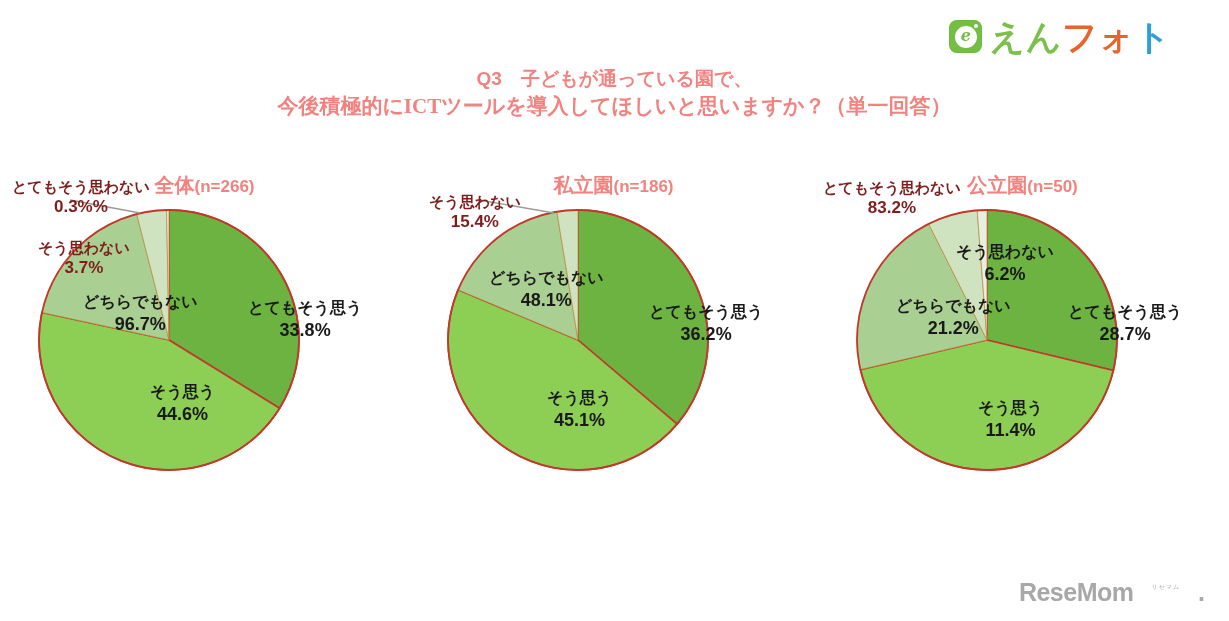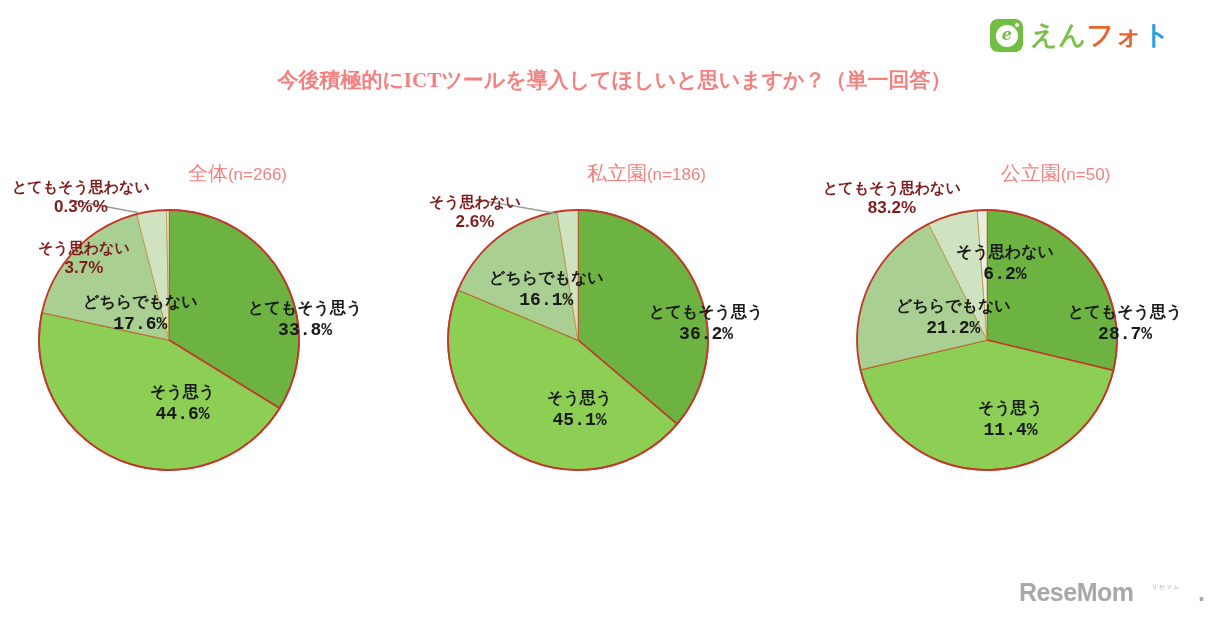--- a/index.html
+++ b/index.html
@@ -57,21 +57,21 @@
   .logo-mark .flash {
     position: absolute;
     top: 4px;
     right: 4px;
     width: 4px;
     height: 4px;
     border-radius: 50%;
     background: #ffffff;
   }
   .logo-text {
-    font-size: 27px;
+    font-size: 35px;
     font-weight: bold;
     letter-spacing: 0.5px;
     line-height: 1;
     white-space: nowrap;
   }
   .logo-text .seg-a { color: #7cbf4c; }
   .logo-text .seg-b { color: #e8642b; }
   .logo-text .seg-c { color: #2f9fd8; }
 
   
@@ -96,29 +96,28 @@
     width: 1229px;
     display: flex;
   }
   .chart-block {
     position: relative;
     width: 409px;
     height: 380px;
   }
   .chart-title {
     position: absolute;
-    top: 10px;
+    top: 22px;
     left: 0;
     width: 100%;
     text-align: center;
     color: #f2827f;
-    font-weight: normal;
+    font-weight: bold;
     font-size: 20px;
     white-space: nowrap;
-    padding-left: 33px;
   }
   .chart-title .nsuffix { font-size: 17px; }
   .chart-svg {
     position: absolute;
     top: 0;
     left: 0;
   }
   
   .callout {
     position: absolute;
@@ -139,21 +138,20 @@
     text-align: center;
     font-weight: bold;
     line-height: 1.3;
     color: #1a1a1a;
     white-space: nowrap;
     font-size: 16px;
   }
   .slice-label .pct {
     display: block;
     font-size: 18px;
-    font-family: Liberation Mono, monospace;
   }
 
   
   .watermark {
     position: absolute;
     right: 24px;
     bottom: 16px;
     display: flex;
     align-items: flex-end;
     gap: 18px;
@@ -185,55 +183,56 @@
   <div class="logo-mark">
     <span class="flash"></span>
     <span class="lens">e</span>
   </div>
   <div class="logo-text">
     <span class="seg-a">えん</span><span class="seg-b">フォ</span><span class="seg-c">ト</span>
   </div>
 </div>
 
 <div class="headline">
+  <span class="line1">Q3　子どもが通っている園で、</span>
   <span class="line2">今後積極的にICTツールを導入してほしいと思いますか？（単一回答）</span>
 </div>
 
 <div class="charts" id="charts">
     <div class="chart-block">
       <div class="chart-title"><span>全体</span><span class="nsuffix">(n=266)</span></div>
       <svg class="chart-svg" width="409" height="380">
         <path d="M 169 190 L 169.00 60.00 A 130 130 0 0 1 279.63 258.27 Z" fill="#6cb342" stroke="#c0392b" stroke-width="1.6"></path>
         <path d="M 169 190 L 279.63 258.27 A 130 130 0 0 1 41.96 162.44 Z" fill="#8dce54" stroke="#c0392b" stroke-width="1.6"></path>
         <path d="M 169 190 L 41.96 162.44 A 130 130 0 0 1 136.67 64.08 Z" fill="#a9cf92" stroke="#b9873a" stroke-width="0.7"></path>
         <path d="M 169 190 L 136.67 64.08 A 130 130 0 0 1 166.55 60.02 Z" fill="#cfe3c0" stroke="#b9873a" stroke-width="0.7"></path>
         <path d="M 169 190 L 166.55 60.02 A 130 130 0 0 1 169.00 60.00 Z" fill="#e6efe0" stroke="#b9873a" stroke-width="0.7"></path>
         <circle cx="169" cy="190" r="130" fill="none" stroke="#c0392b" stroke-width="1.8"></circle>
         <line x1="70" y1="50" x2="140" y2="63" stroke="#9a9a9a" stroke-width="1.4"></line>
       </svg>
       <div class="slice-label" style="left: 248px; top: 148px;"><span>とてもそう思う</span><span class="pct">33.8%</span></div>
       <div class="slice-label" style="left: 150px; top: 232px;"><span>そう思う</span><span class="pct">44.6%</span></div>
-      <div class="slice-label" style="left: 83px; top: 142px;"><span>どちらでもない</span><span class="pct">17.6%</span></div>
+      <div class="slice-label" style="left: 83px; top: 142px;"><span>どちらでもない</span><span class="pct">96.7%</span></div>
       <div class="callout" style="left: 12px; top: 27px;"><span>とてもそう思わない</span><span class="pct">0.3%%</span></div>
       <div class="callout" style="left: 38px; top: 88px;"><span>そう思わない</span><span class="pct">3.7%</span></div>
     </div>
     <div class="chart-block">
       <div class="chart-title"><span>私立園</span><span class="nsuffix">(n=186)</span></div>
       <svg class="chart-svg" width="409" height="380">
         <path d="M 169 190 L 169.00 60.00 A 130 130 0 0 1 268.12 274.12 Z" fill="#6cb342" stroke="#c0392b" stroke-width="1.6"></path>
         <path d="M 169 190 L 268.12 274.12 A 130 130 0 0 1 49.05 139.87 Z" fill="#8dce54" stroke="#c0392b" stroke-width="1.6"></path>
         <path d="M 169 190 L 49.05 139.87 A 130 130 0 0 1 147.86 61.73 Z" fill="#a9cf92" stroke="#b9873a" stroke-width="0.7"></path>
         <path d="M 169 190 L 147.86 61.73 A 130 130 0 0 1 169.00 60.00 Z" fill="#cfe3c0" stroke="#b9873a" stroke-width="0.7"></path>
         <circle cx="169" cy="190" r="130" fill="none" stroke="#c0392b" stroke-width="1.8"></circle>
         <line x1="70" y1="50" x2="145" y2="63" stroke="#9a9a9a" stroke-width="1.4"></line>
       </svg>
       <div class="slice-label" style="left: 240px; top: 152px;"><span>とてもそう思う</span><span class="pct">36.2%</span></div>
       <div class="slice-label" style="left: 138px; top: 238px;"><span>そう思う</span><span class="pct">45.1%</span></div>
-      <div class="slice-label" style="left: 80px; top: 118px;"><span>どちらでもない</span><span class="pct">16.1%</span></div>
-      <div class="callout" style="left: 20px; top: 42px;"><span>そう思わない</span><span class="pct">2.6%</span></div>
+      <div class="slice-label" style="left: 80px; top: 118px;"><span>どちらでもない</span><span class="pct">48.1%</span></div>
+      <div class="callout" style="left: 20px; top: 42px;"><span>そう思わない</span><span class="pct">15.4%</span></div>
     </div>
     <div class="chart-block">
       <div class="chart-title"><span>公立園</span><span class="nsuffix">(n=50)</span></div>
       <svg class="chart-svg" width="409" height="380">
         <path d="M 169 190 L 169.00 60.00 A 130 130 0 0 1 295.39 220.41 Z" fill="#6cb342" stroke="#c0392b" stroke-width="1.6"></path>
         <path d="M 169 190 L 295.39 220.41 A 130 130 0 0 1 42.42 219.61 Z" fill="#8dce54" stroke="#c0392b" stroke-width="1.6"></path>
         <path d="M 169 190 L 42.42 219.61 A 130 130 0 0 1 110.60 73.85 Z" fill="#a9cf92" stroke="#b9873a" stroke-width="0.7"></path>
         <path d="M 169 190 L 110.60 73.85 A 130 130 0 0 1 159.19 60.37 Z" fill="#cfe3c0" stroke="#b9873a" stroke-width="0.7"></path>
         <path d="M 169 190 L 159.19 60.37 A 130 130 0 0 1 169.00 60.00 Z" fill="#e6efe0" stroke="#b9873a" stroke-width="0.7"></path>
         <circle cx="169" cy="190" r="130" fill="none" stroke="#c0392b" stroke-width="1.8"></circle>

